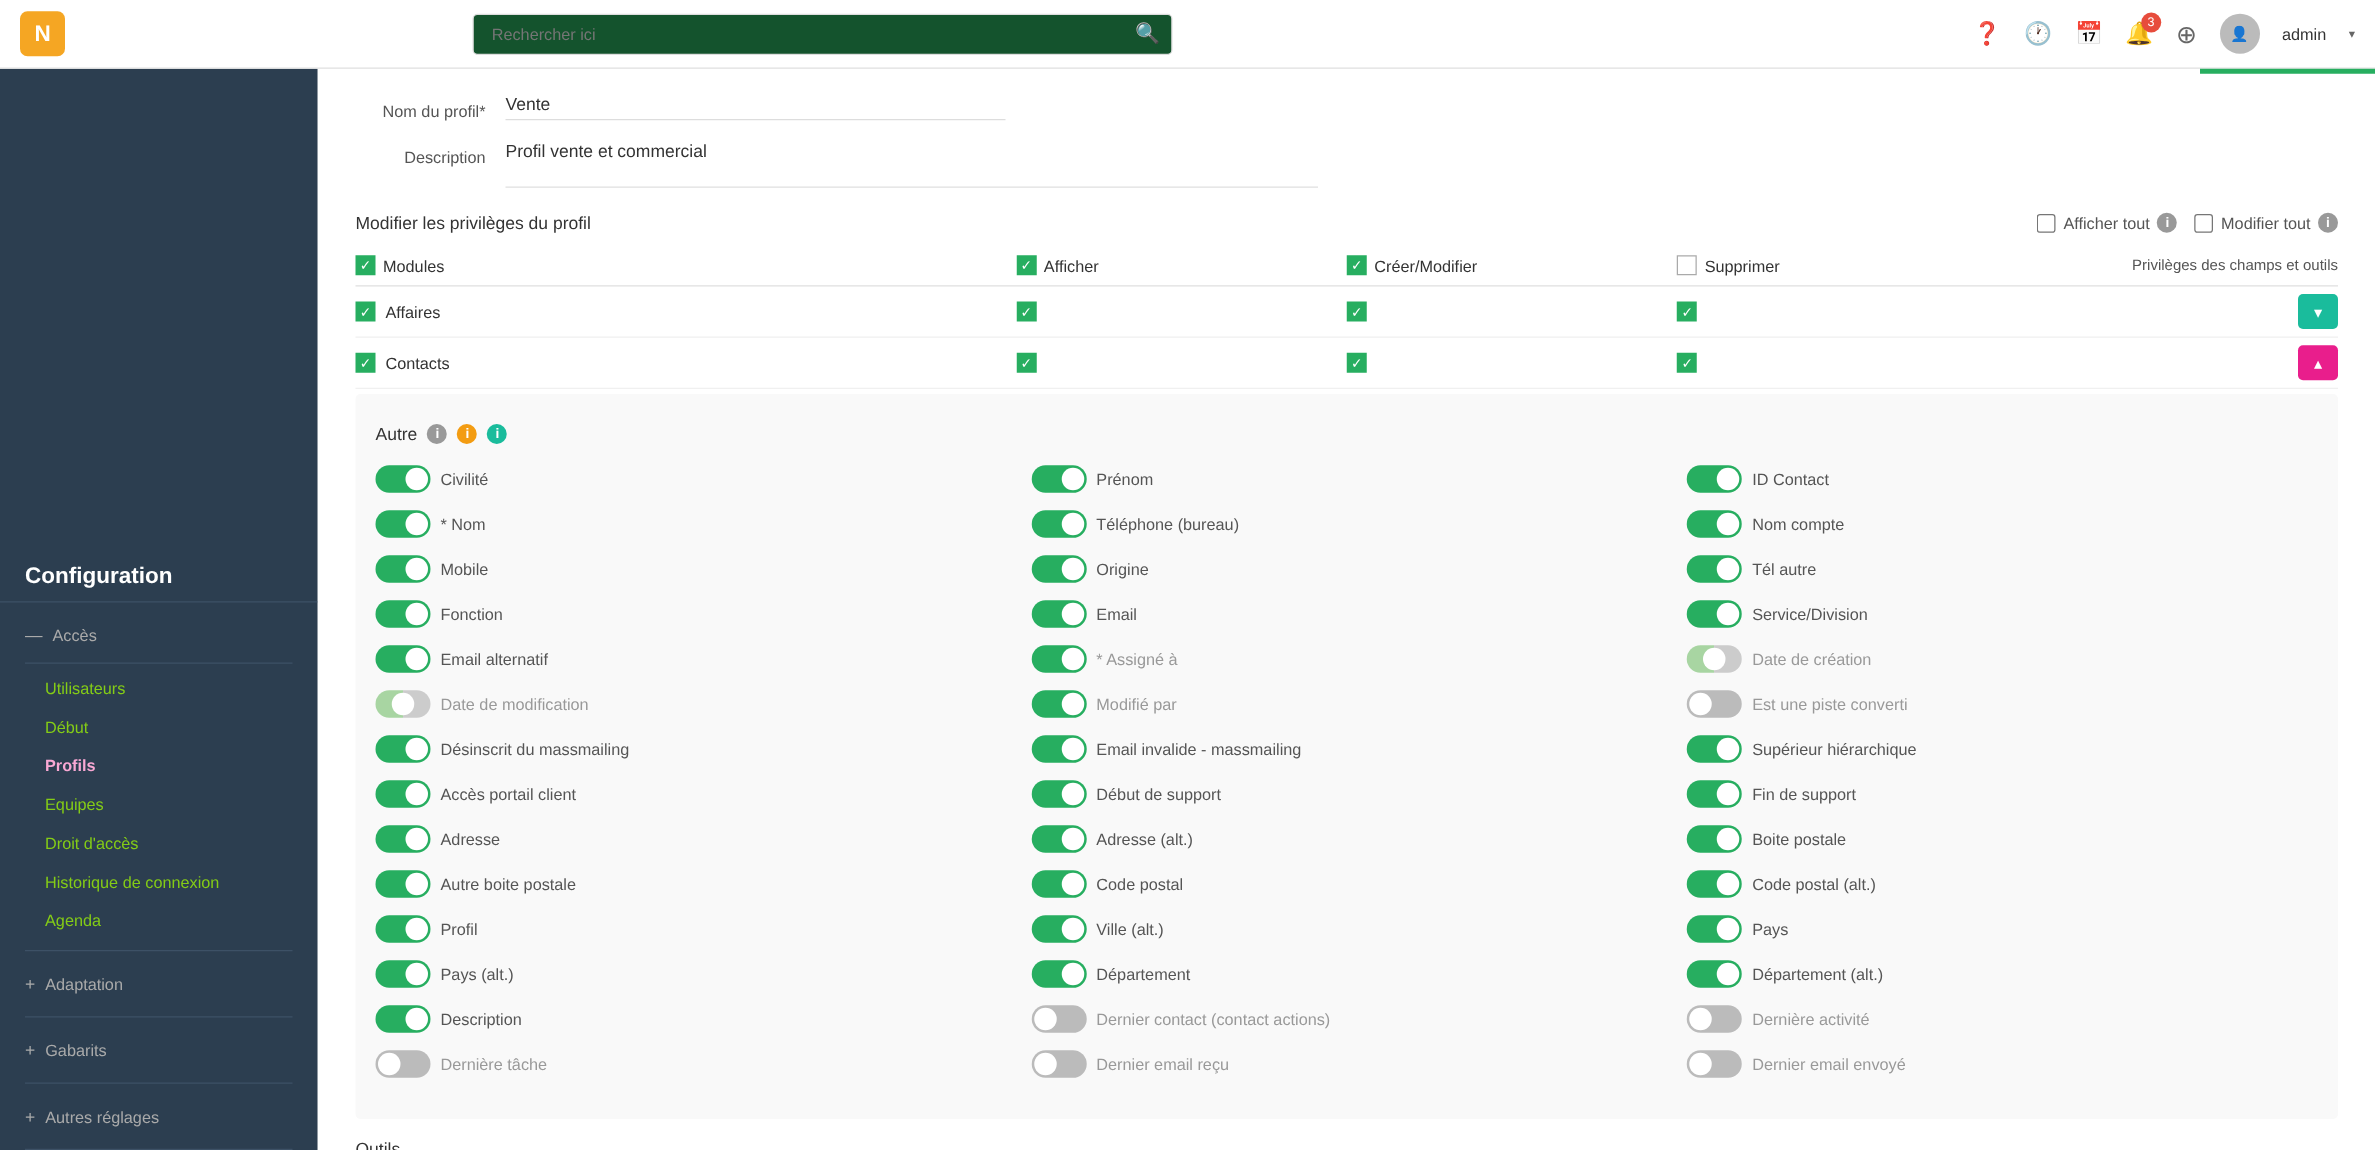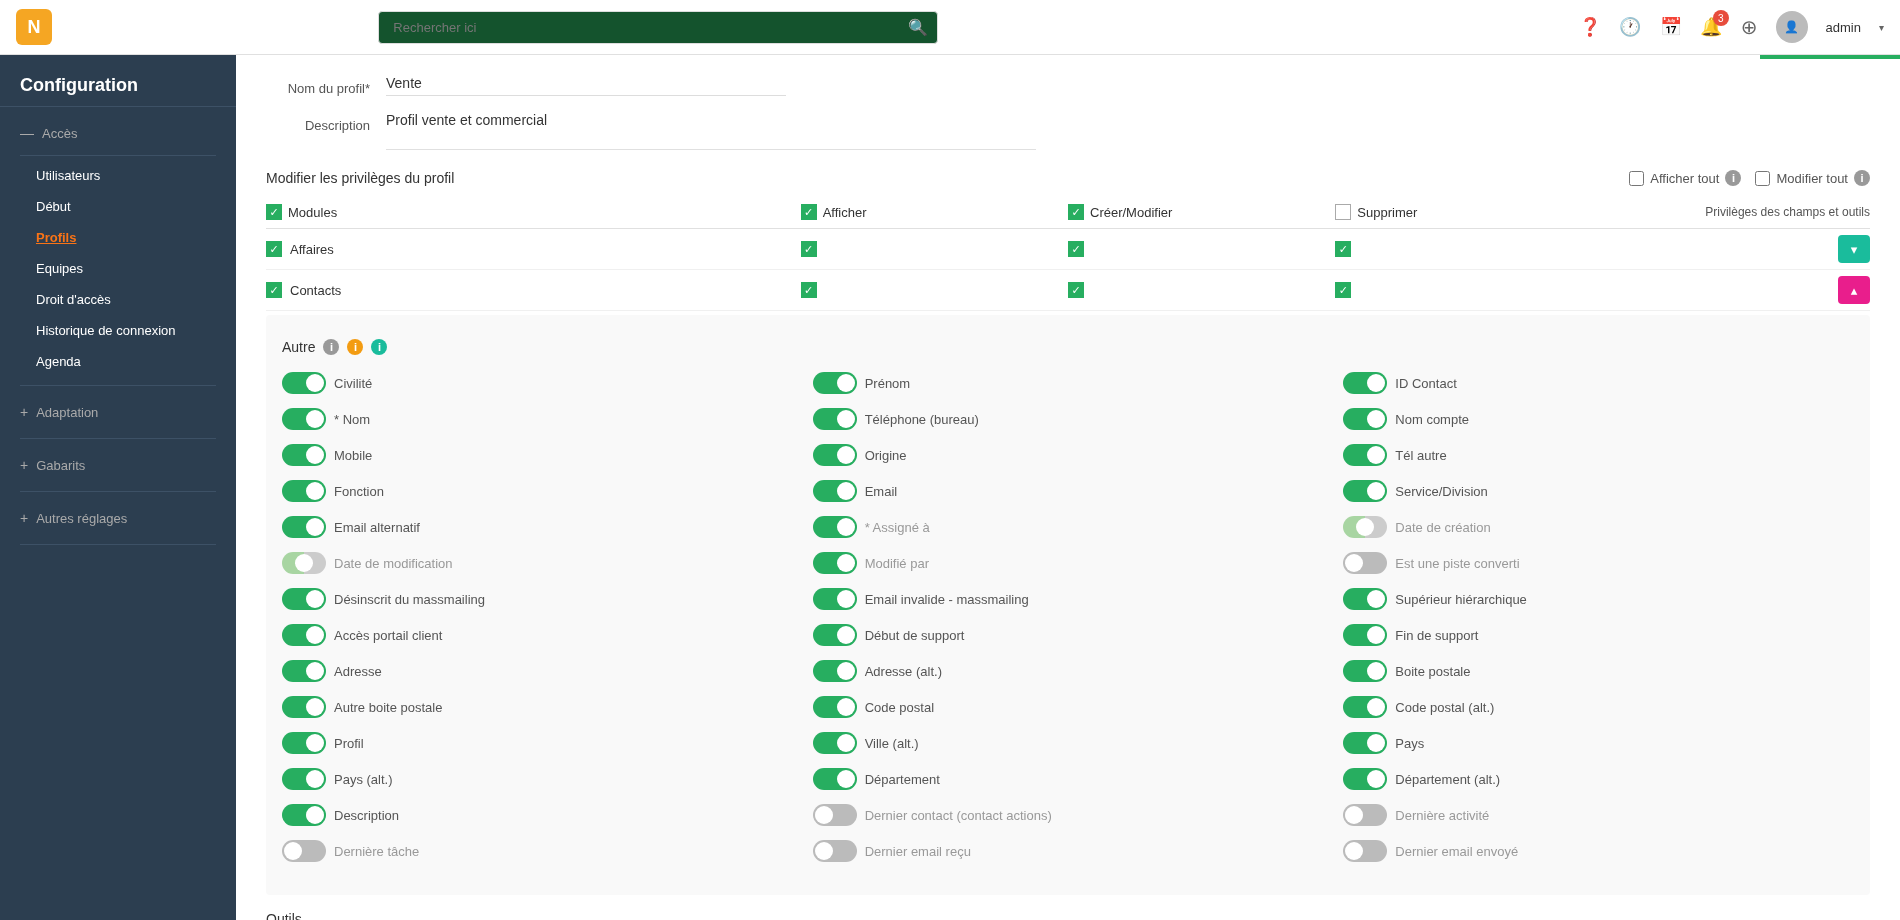--- a/index.html
+++ b/index.html
@@ -8,27 +8,27 @@
     
     .topbar { height: 55px; background: #fff; border-bottom: 1px solid #e0e0e0; display: flex; align-items: center; padding: 0 16px; gap: 12px; flex-shrink: 0; }
     .search-wrap { position: relative; }
     .topbar-icons { margin-left: auto; display: flex; align-items: center; gap: 18px; }
     .badge { position: absolute; top: -6px; right: -6px; background: #e74c3c; color: white; border-radius: 50%; width: 16px; height: 16px; font-size: 10px; display: flex; align-items: center; justify-content: center; }
 
     
     .layout { display: flex; flex: 1; overflow: hidden; }
 
     
-    .sidebar { width: 236px; background: #2c3e50; color: #ccc; display: flex; flex-direction: column; overflow-y: auto; flex-shrink: 0; }
+    .sidebar { width: 254px; background: #2c3e50; color: #ccc; display: flex; flex-direction: column; overflow-y: auto; flex-shrink: 0; justify-content: flex-end; }
     .sidebar-title { color: white; font-size: 18px; font-weight: 600; padding: 20px 20px 10px; border-bottom: 1px solid #3d5166; }
     .sidebar-section { padding: 8px 0; }
     .sidebar-section-header { display: flex; align-items: center; gap: 8px; padding: 10px 20px; color: #aaa; font-size: 13px; cursor: pointer; }
     .sidebar-divider { border: none; border-top: 1px solid #3d5166; margin: 4px 20px; }
-    .sidebar-item { padding: 8px 20px 8px 36px; color: #ffffff; font-size: 13px; cursor: pointer; }
-    .sidebar-item.active { color: #f97316; font-weight: 600; text-decoration: underline; }
+    .sidebar-item { padding: 8px 20px 8px 36px; color: #84cc16; font-size: 13px; cursor: pointer; }
+    .sidebar-item.active { color: #f9a8d4; font-weight: 600; }
     .sidebar-section-label { color: #aaa; font-size: 13px; }
 
     
     .main-content { flex: 1; overflow-y: auto; background: #fff; padding: 20px 30px; }
 
     
     .form-row { display: flex; align-items: flex-start; margin-bottom: 16px; }
     .form-label { width: 120px; text-align: right; padding-right: 16px; padding-top: 6px; color: #555; font-size: 13px; }
     .form-value { flex: 1; font-size: 14px; color: #333; border-bottom: 1px solid #ddd; padding-bottom: 4px; max-width: 400px; }
     .form-value-desc { flex: 1; font-size: 14px; color: #333; max-width: 400px; }

